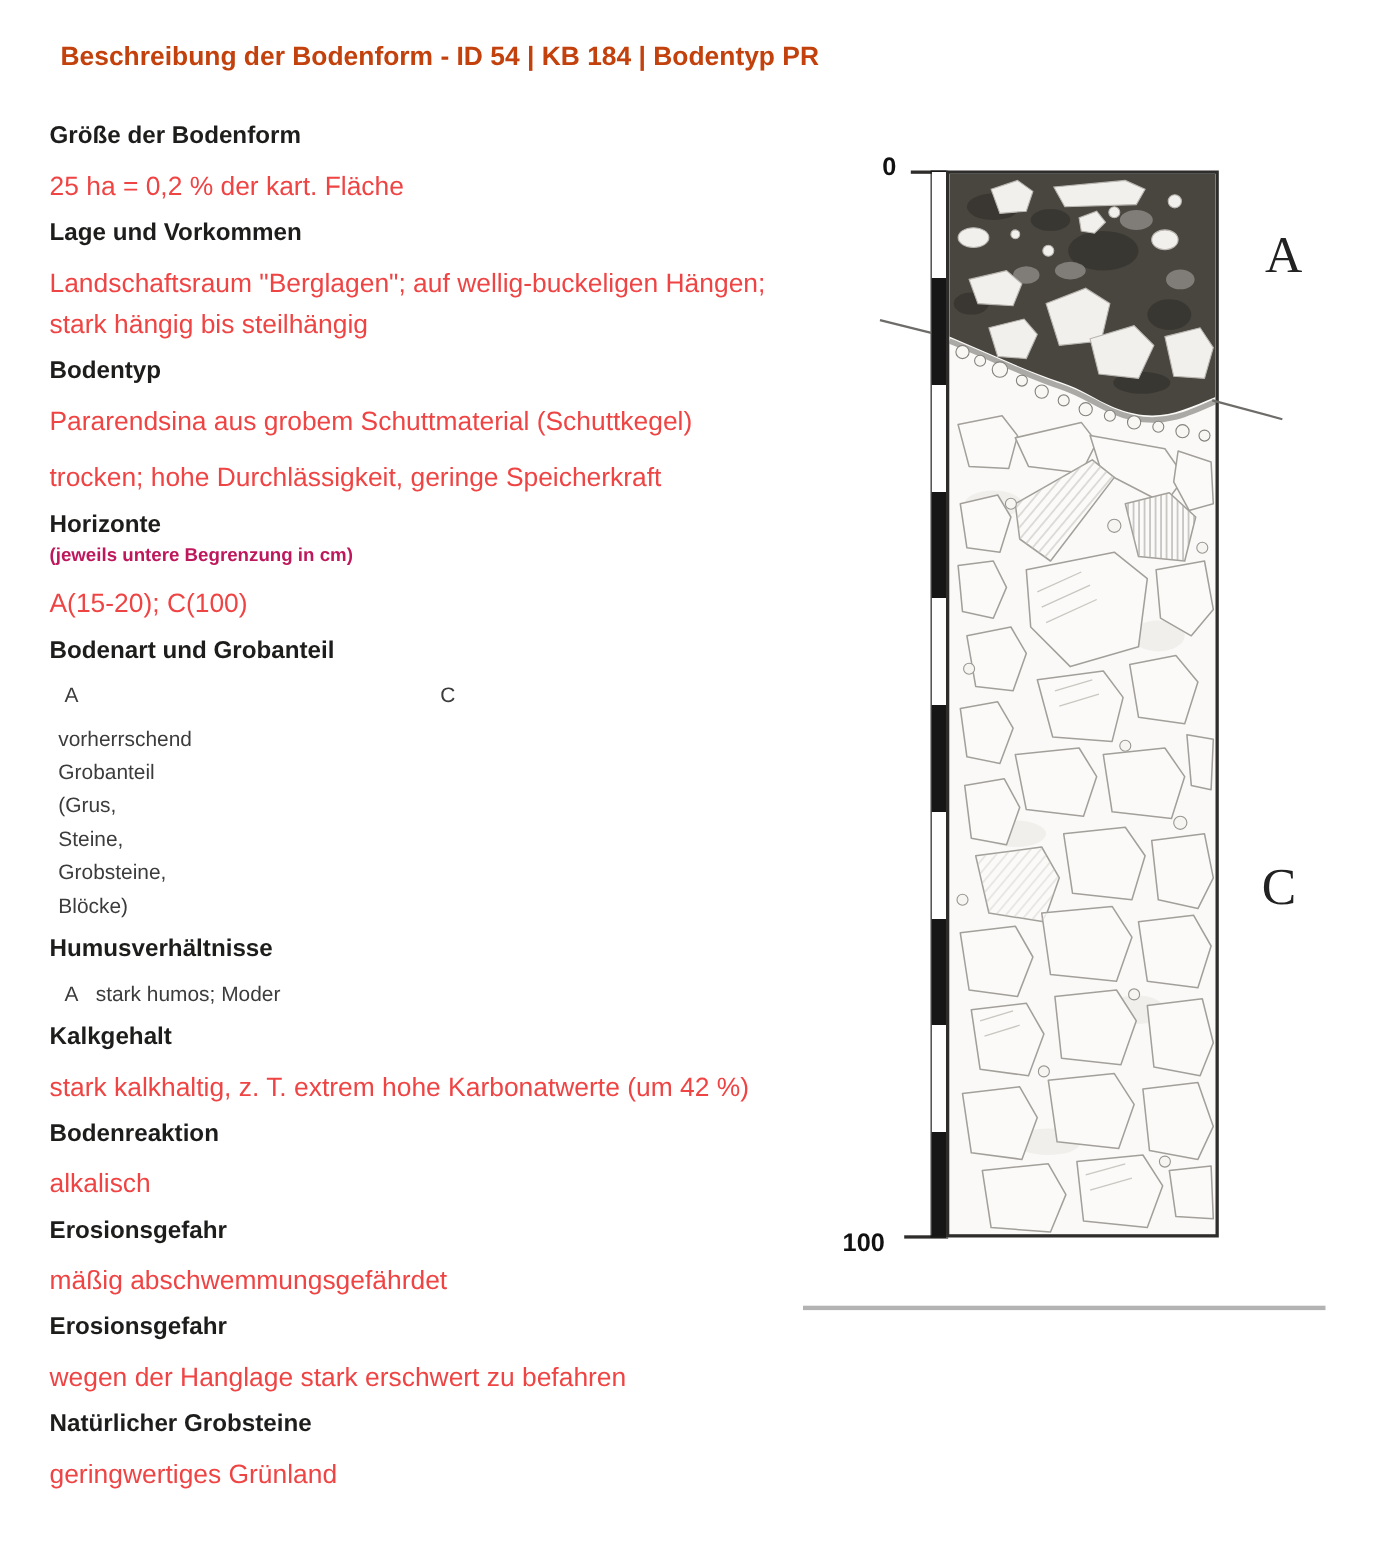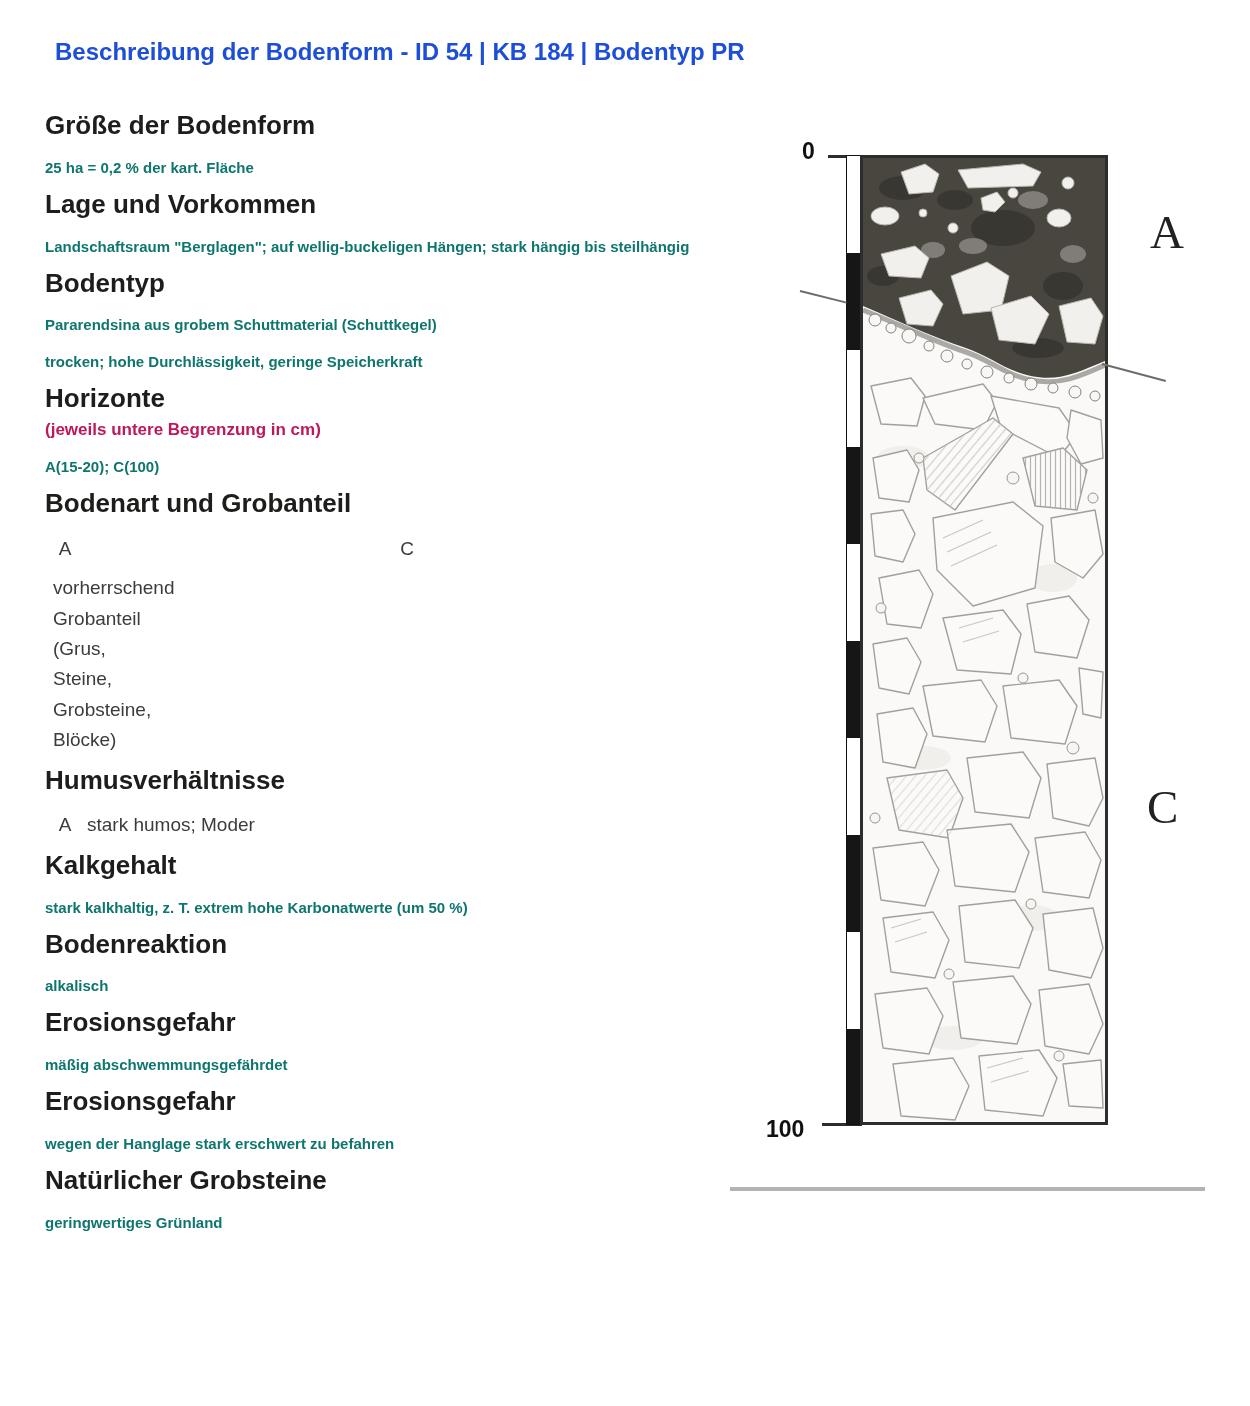--- a/index.html
+++ b/index.html
@@ -1,25 +1,25 @@
 <!DOCTYPE html>
 <html lang="de"><head>
 <meta charset="utf-8">
 <style>
   html,body{margin:0;padding:0;background:#fff;}
   .page{position:relative;width:1250px;height:1406px;background:#ffffff;
         font-family:"Liberation Sans",sans-serif;overflow:hidden;color:#3d3d3d;}
 
   .title{position:absolute;left:55px;top:22px;width:1100px;
-         font-size:24px;font-weight:bold;color:#1d4ed8;white-space:nowrap;}
+         font-size:24px;font-weight:bold;color:#c2410c;white-space:nowrap;}
 
   .left-col{position:absolute;left:45px;top:53px;width:682px;}
-  .sec h2{margin:8px 0 0;font-size:26px;line-height:1.3;font-weight:bold;color:#1d1d1b;}
+  .sec h2{margin:8px 0 0;font-size:22px;line-height:1.3;font-weight:bold;color:#1d1d1b;}
   .sec:first-child h2{margin-top:56px;}
-  .sec .body{margin:13px 0 0;font-size:15px;line-height:1.6;color:#0f766e;max-width:660px;font-weight:bold;}
+  .sec .body{margin:13px 0 0;font-size:24px;line-height:1.6;color:#ef4444;max-width:660px;}
   .sec .sub{margin:3px 0 0;font-size:17px;line-height:1.35;font-weight:bold;color:#be185d;}
   .hlist{display:grid;grid-template-columns:24px 1fr;column-gap:10px;row-gap:9px;
          margin:13px 0 0;padding-left:8px;font-size:19px;line-height:1.6;color:#3c3c3c;}
   .hletter{text-align:center;}
   .htext{max-width:600px;}
 
   
   .figure{position:absolute;left:730px;top:130px;width:505px;height:1070px;}
   .scale-top-label,.scale-bottom-label{position:absolute;font-size:23px;font-weight:bold;color:#111;}
   .scale-top-label{left:72px;top:8px;}
@@ -86,21 +86,21 @@
     <section class="sec">
       <h2>Humusverhältnisse</h2>
       <div class="hlist">
         <span class="hletter">A</span>
         <span class="htext">stark humos; Moder</span>
       </div>
     </section>
 
     <section class="sec">
       <h2>Kalkgehalt</h2>
-      <p class="body">stark kalkhaltig, z. T. extrem hohe Karbonatwerte (um 50 %)</p>
+      <p class="body">stark kalkhaltig, z. T. extrem hohe Karbonatwerte (um 42 %)</p>
     </section>
 
     <section class="sec">
       <h2>Bodenreaktion</h2>
       <p class="body">alkalisch</p>
     </section>
 
     <section class="sec">
       <h2>Erosionsgefahr</h2>
       <p class="body">mäßig abschwemmungsgefährdet</p>

